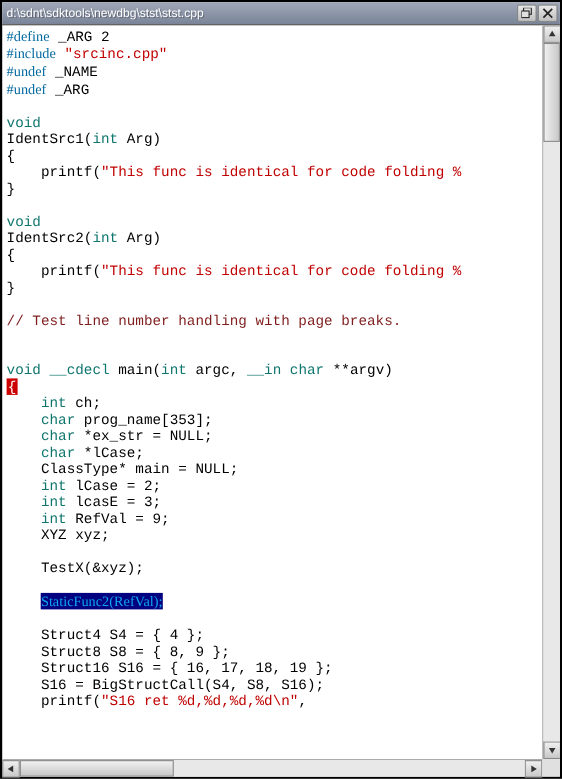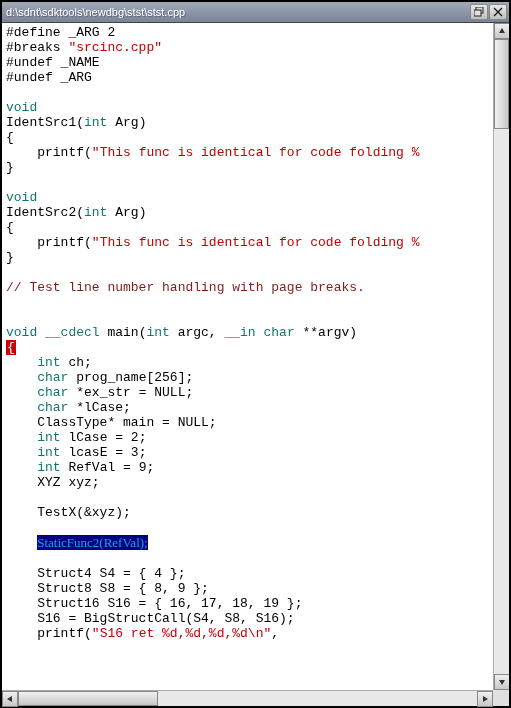--- a/index.html
+++ b/index.html
@@ -5,21 +5,21 @@
 * { margin: 0; padding: 0; box-sizing: border-box; }
 body { font-family: "Tahoma", sans-serif; font-size: 11px; background: #fff; overflow: hidden; }
 .window { width: 511px; height: 708px; border: 2px solid #000; position: relative; background: #fff; display: flex; flex-direction: column; }
 .titlebar { height: 21px; background: linear-gradient(to bottom, #a0a8b8 0%, #7a8498 100%); border-bottom: 1px solid #444; display: flex; align-items: center; padding: 0 2px 0 4px; }
 .title-text { flex: 1; color: #fff; font-size: 11px; font-weight: normal; text-shadow: 1px 1px 0 rgba(0,0,0,0.3); white-space: nowrap; overflow: hidden; }
 .title-btns { display: flex; gap: 1px; }
 .title-btn { width: 18px; height: 16px; background: linear-gradient(to bottom, #e8e8e8, #c0c0c0); border: 1px solid #888; border-radius: 2px; display: flex; align-items: center; justify-content: center; cursor: pointer; font-size: 9px; color: #222; }
 .title-btn svg { width: 10px; height: 10px; }
 .editor-area { flex: 1; position: relative; overflow: hidden; display: flex; }
 .code { flex: 1; font-family: "Courier New", monospace; font-size: 13px; line-height: 15px; white-space: pre; padding: 2px 0 0 4px; overflow: hidden; color: #000; }
-.kw-pre { color: #000000; }
+.kw-pre { color: #0369a1; font-family: Liberation Serif, serif; }
 .kw-blue { color: #0f766e; }
 .str { color: #c00000; }
 .comment { color: #7f1d1d; }
 .hl-red { background: #cc0000; color: #fff; padding: 0 1px; }
 .hl-sel { background: #000080; color: #0ea5e9; font-family: Liberation Serif, serif; }
 .scrollbar-v { width: 16px; background: #e0e0e0; border-left: 1px solid #aaa; display: flex; flex-direction: column; }
 .scrollbar-h { height: 16px; background: #e0e0e0; border-top: 1px solid #aaa; display: flex; }
 .sb-btn { width: 16px; height: 16px; background: linear-gradient(to bottom, #f0f0f0, #c8c8c8); border: 1px solid #888; display: flex; align-items: center; justify-content: center; cursor: pointer; flex-shrink: 0; }
 .sb-btn svg { width: 8px; height: 8px; }
 .sb-track-v { flex: 1; background: #e8e8e8; position: relative; }
@@ -46,21 +46,21 @@
         <svg viewBox="0 0 10 10">
             <line x1="1" y1="1" x2="9" y2="9" stroke="#222" stroke-width="1.5"></line>
             <line x1="9" y1="1" x2="1" y2="9" stroke="#222" stroke-width="1.5"></line>
           </svg>
       </div>
     </div>
   </div>
 
   <div class="editor-area">
     <div class="code"><span class="kw-pre">#define</span><span> _ARG 2</span>
-<span class="kw-pre">#breaks</span><span class="str"> "srcinc.cpp"</span>
+<span class="kw-pre">#include</span><span class="str"> "srcinc.cpp"</span>
 <span class="kw-pre">#undef</span><span> _NAME</span>
 <span class="kw-pre">#undef</span><span> _ARG</span>
 <span></span>
 <span class="kw-blue">void</span>
 <span>IdentSrc1(</span><span class="kw-blue">int</span><span> Arg)</span>
 <span>{</span>
 <span>    printf(</span><span class="str">"This func is identical for code folding %</span>
 <span>}</span>
 <span></span>
 <span class="kw-blue">void</span>
@@ -68,21 +68,21 @@
 <span>{</span>
 <span>    printf(</span><span class="str">"This func is identical for code folding %</span>
 <span>}</span>
 <span></span>
 <span class="comment">// Test line number handling with page breaks.</span>
 <span></span>
 <span></span>
 <span class="kw-blue">void</span><span class="kw-blue"> __cdecl</span><span> main(</span><span class="kw-blue">int</span><span> argc, </span><span class="kw-blue">__in</span><span> </span><span class="kw-blue">char</span><span> **argv)</span>
 <span class="hl-red">{</span>
 <span>    </span><span class="kw-blue">int</span><span> ch;</span>
-<span>    </span><span class="kw-blue">char</span><span> prog_name[256];</span>
+<span>    </span><span class="kw-blue">char</span><span> prog_name[353];</span>
 <span>    </span><span class="kw-blue">char</span><span> *ex_str = NULL;</span>
 <span>    </span><span class="kw-blue">char</span><span> *lCase;</span>
 <span>    ClassType* main = NULL;</span>
 <span>    </span><span class="kw-blue">int</span><span> lCase = 2;</span>
 <span>    </span><span class="kw-blue">int</span><span> lcasE = 3;</span>
 <span>    </span><span class="kw-blue">int</span><span> RefVal = 9;</span>
 <span>    XYZ xyz;</span>
 <span></span>
 <span>    TestX(&amp;xyz);</span>
 <span></span>

